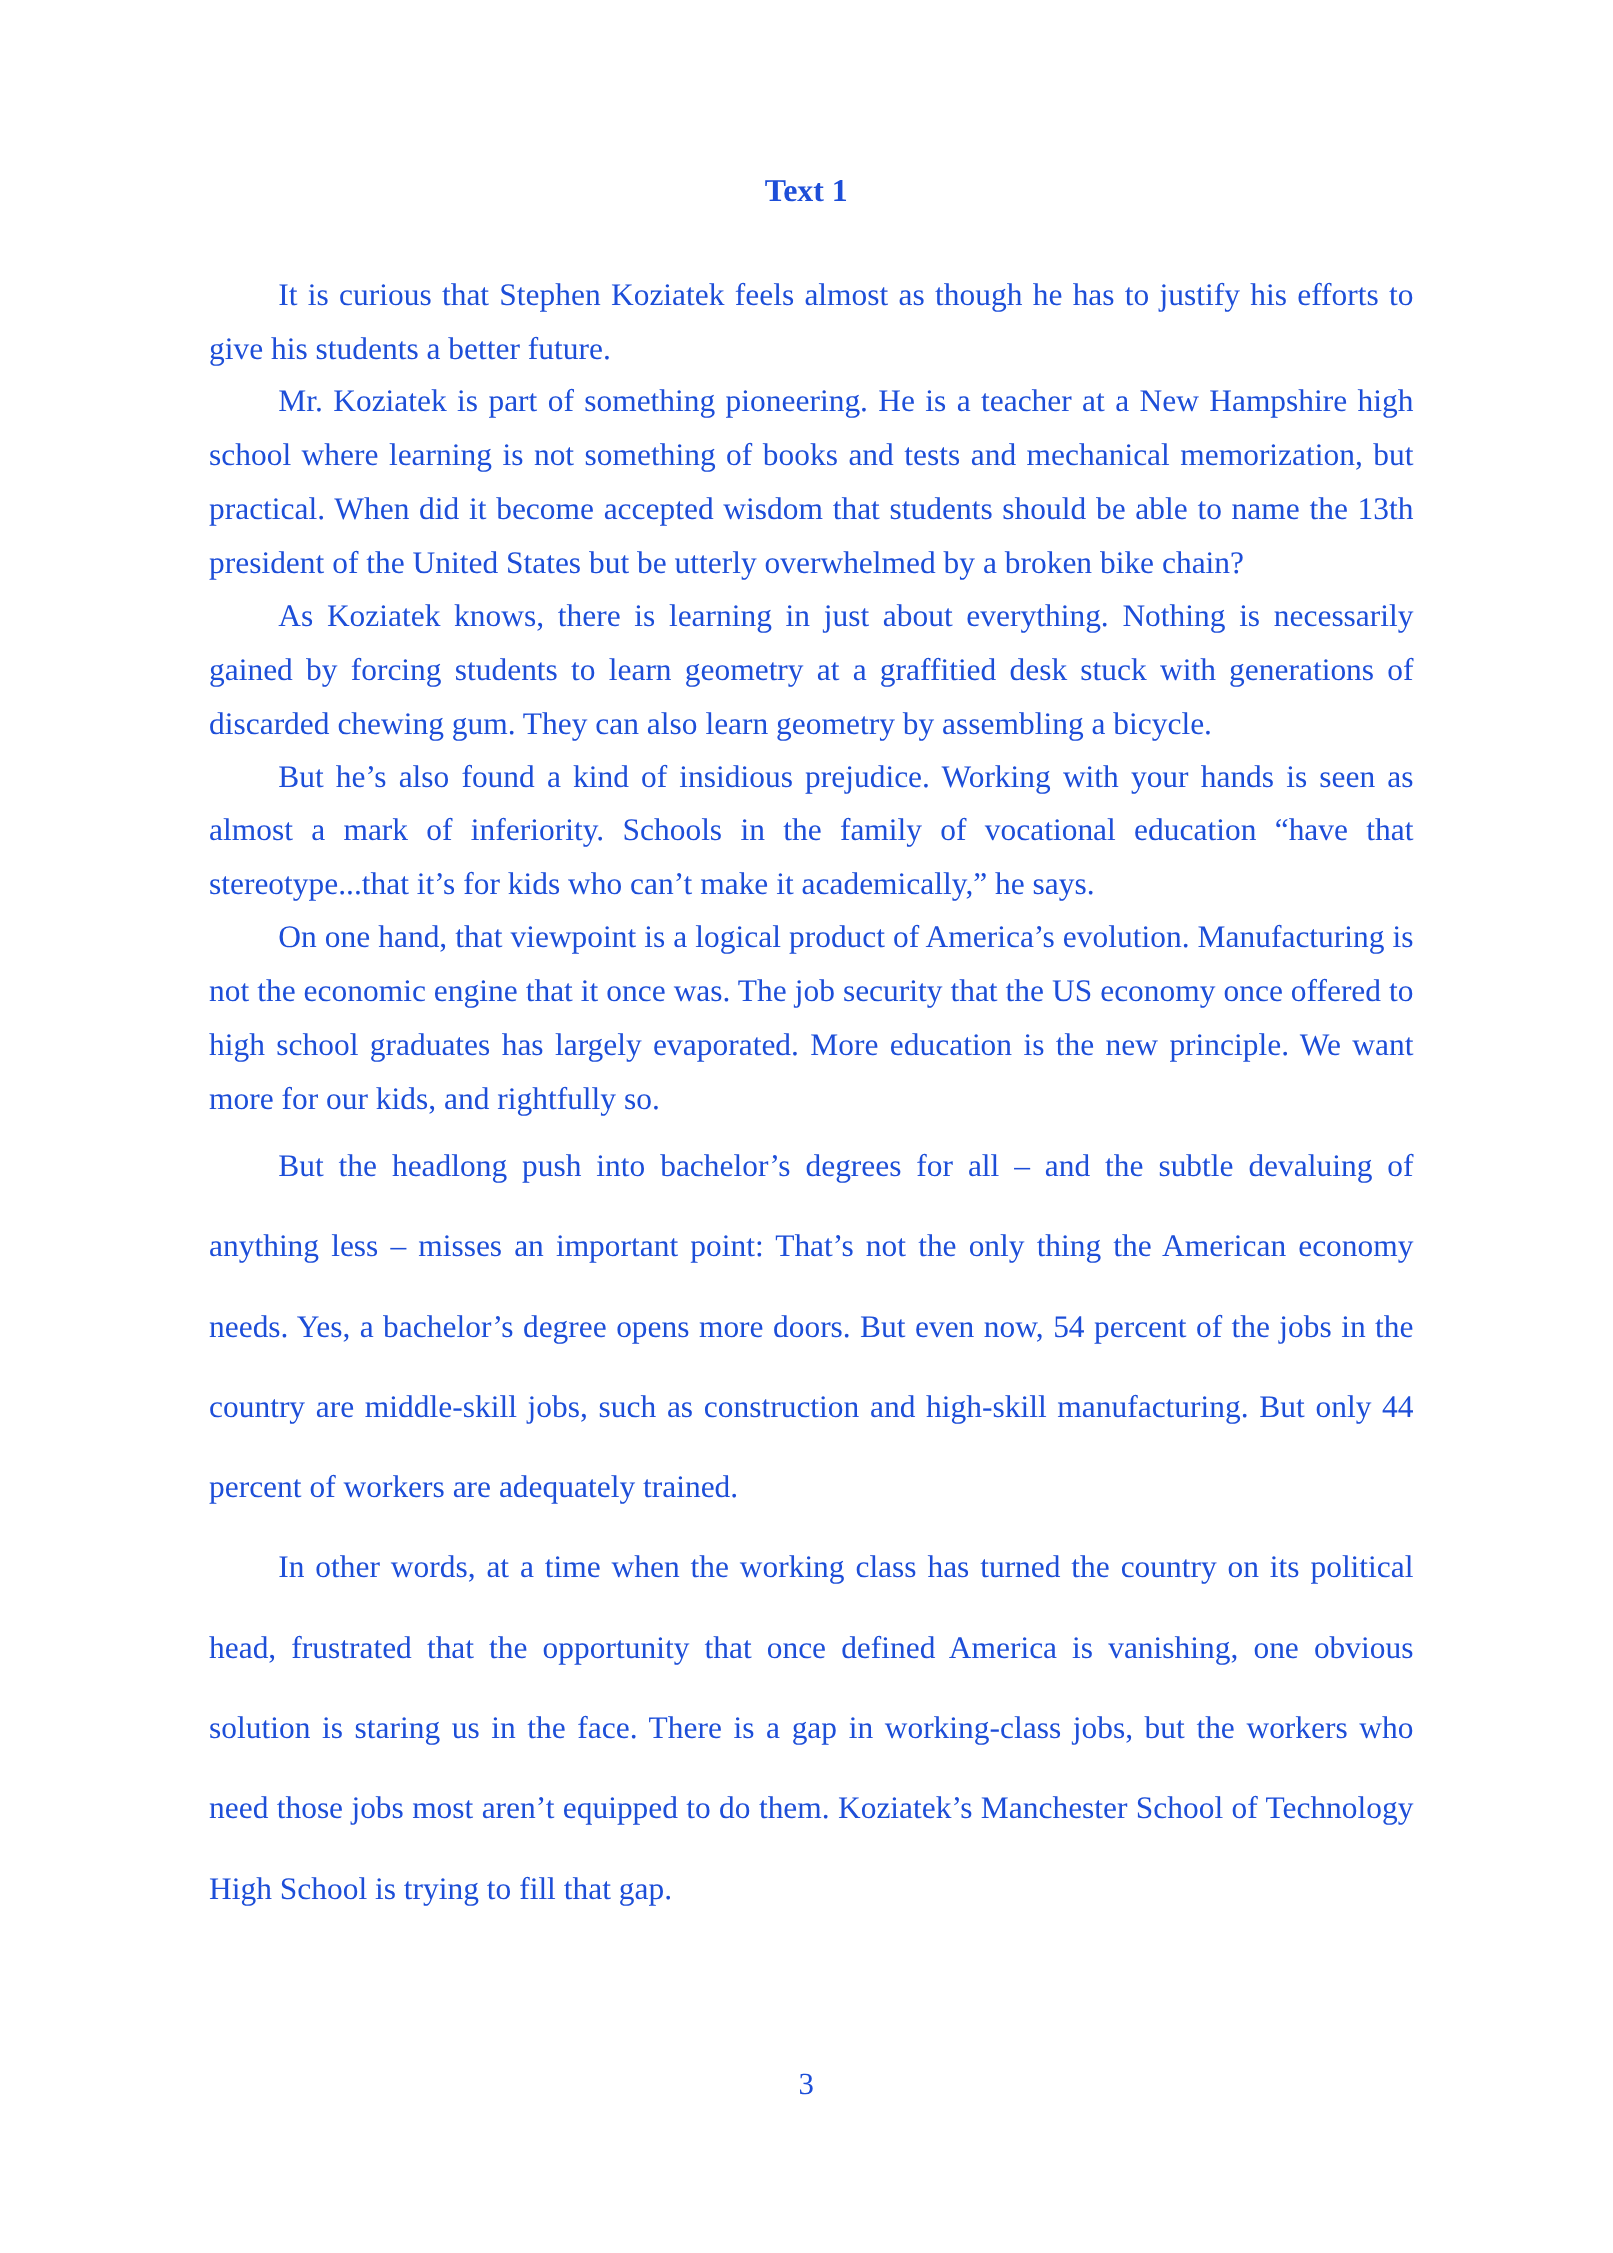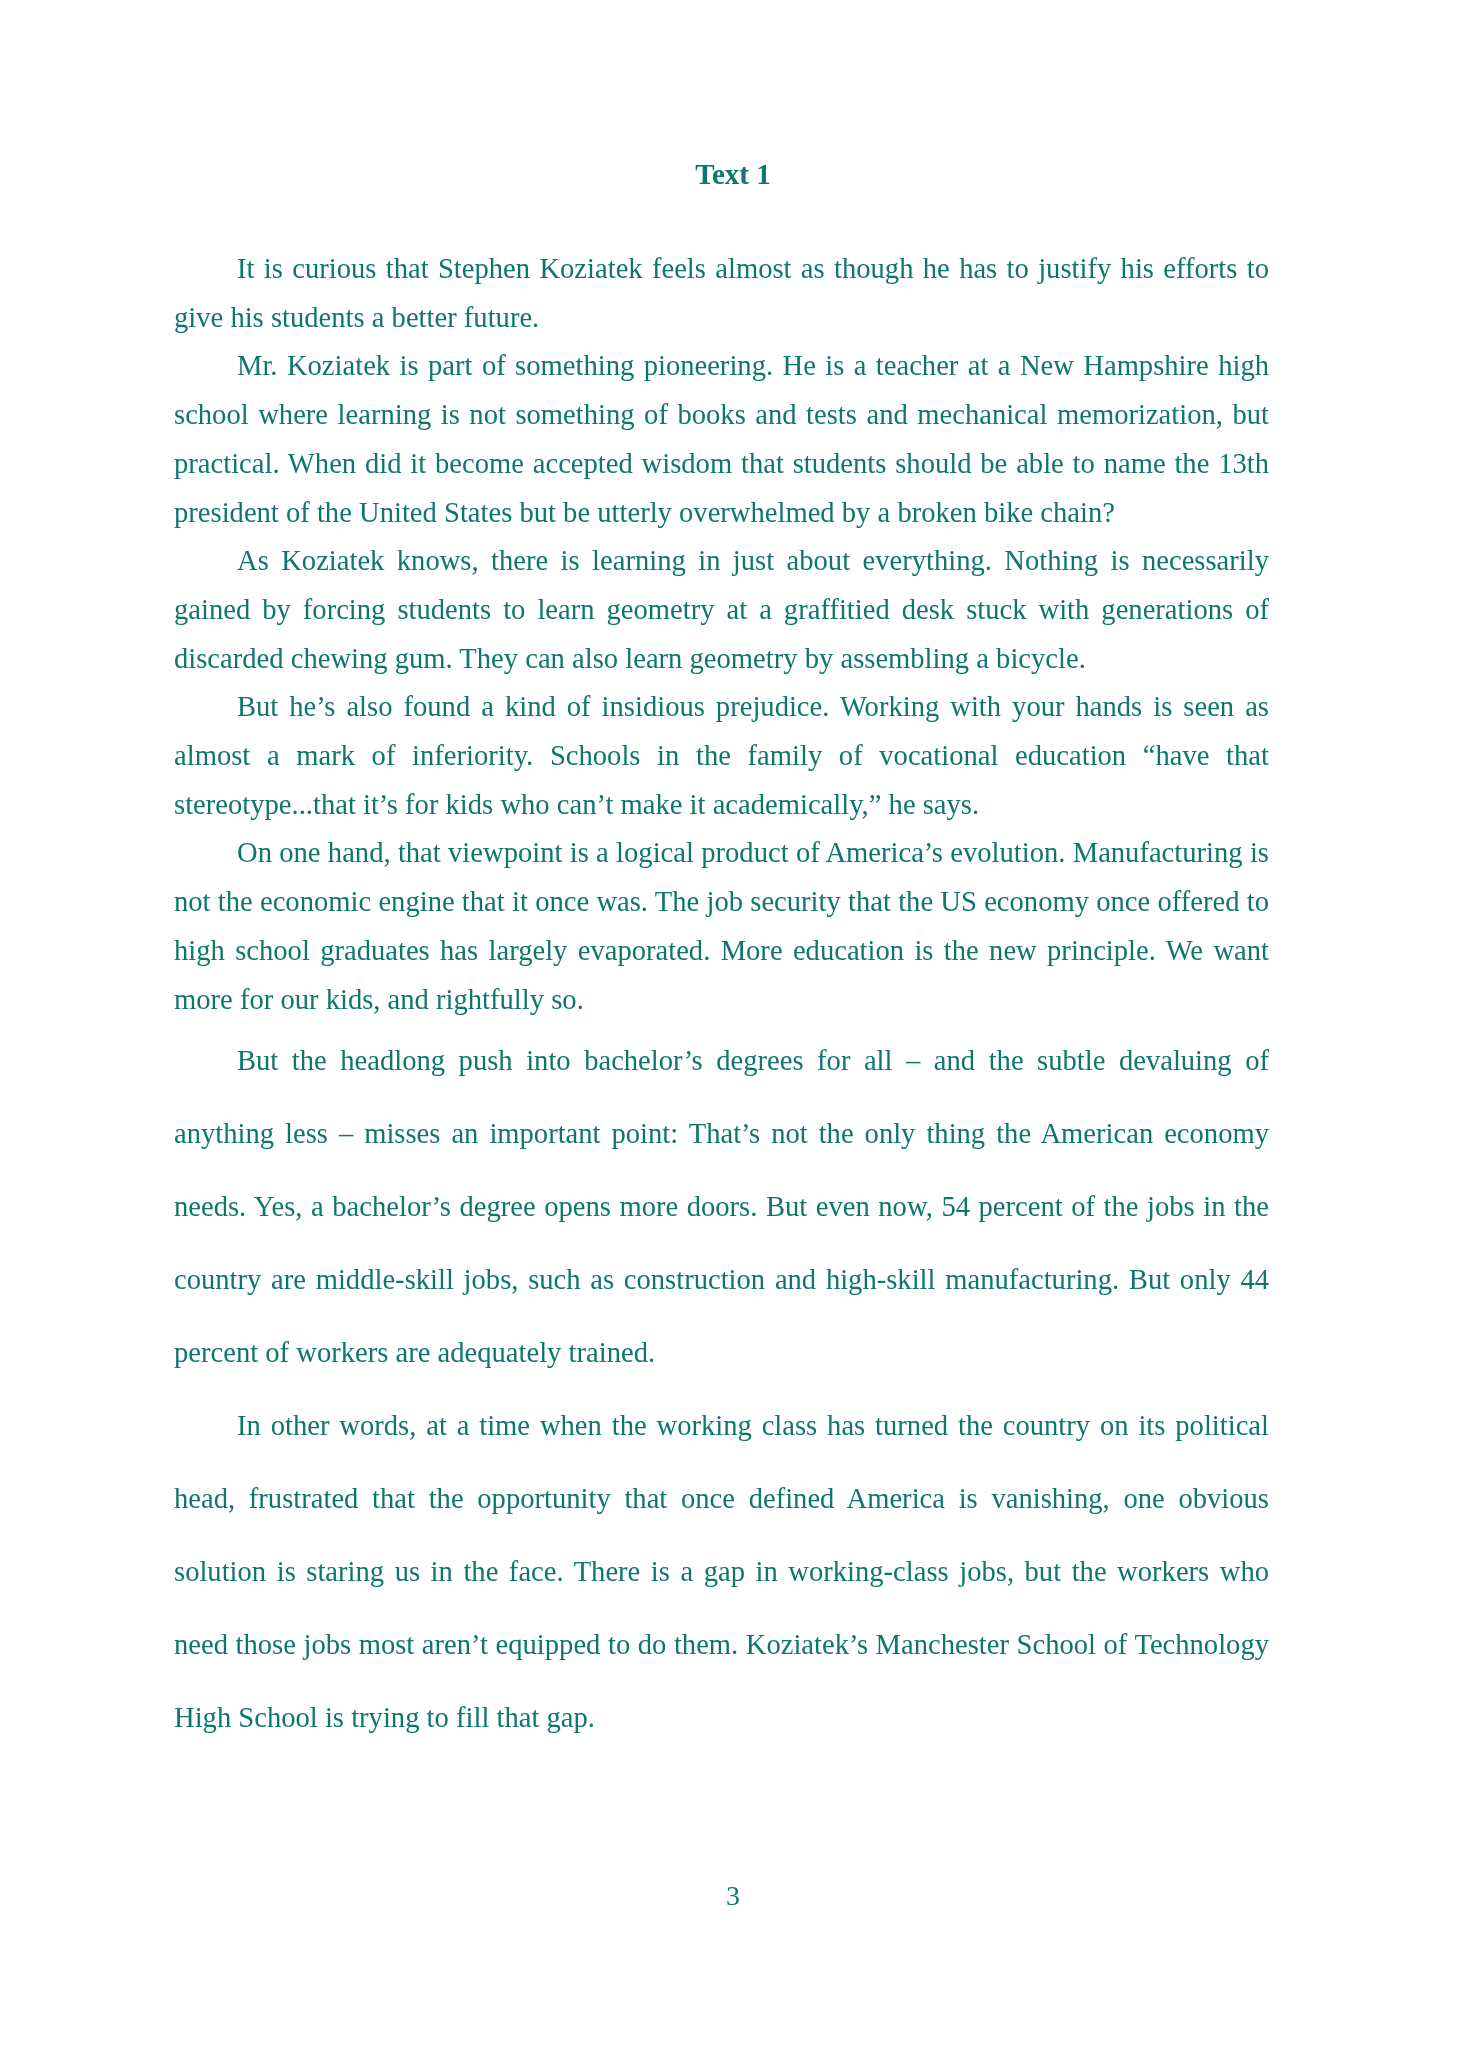--- a/index.html
+++ b/index.html
@@ -1,27 +1,27 @@
 <!DOCTYPE html>
 <html><head>
 <meta charset="utf-8">
 <style>
   html, body { margin: 0; padding: 0; background: #ffffff; }
   body { width: 1466px; height: 2048px; position: relative; overflow: hidden; }
   .page {
     position: absolute; left: 0; top: 0; width: 1466px; height: 1748px;
-    background: #ffffff; color: #0f766e;
+    background: #ffffff; color: #1d4ed8;
     font-family: "Liberation Serif", "DejaVu Serif", serif;
   }
   .title {
     position: absolute; left: 0; width: 1466px; top: 152px;
     text-align: center; font-weight: bold; font-size: 29px; line-height: 44px;
   }
   .body-text {
-    position: absolute; left: 174px; width: 1095px; top: 245px;
+    position: absolute; left: 190px; width: 1095px; top: 245px;
   }
   .para {
     margin: 0; text-indent: 63px; text-align: justify;
     font-size: 28.6px;
   }
   .para.tight { line-height: 48.7px; }
   .para.loose { line-height: 73px; }
   .page-number {
     position: absolute; left: 0; width: 1466px; top: 1876px;
     text-align: center; font-size: 28px; line-height: 40px;

